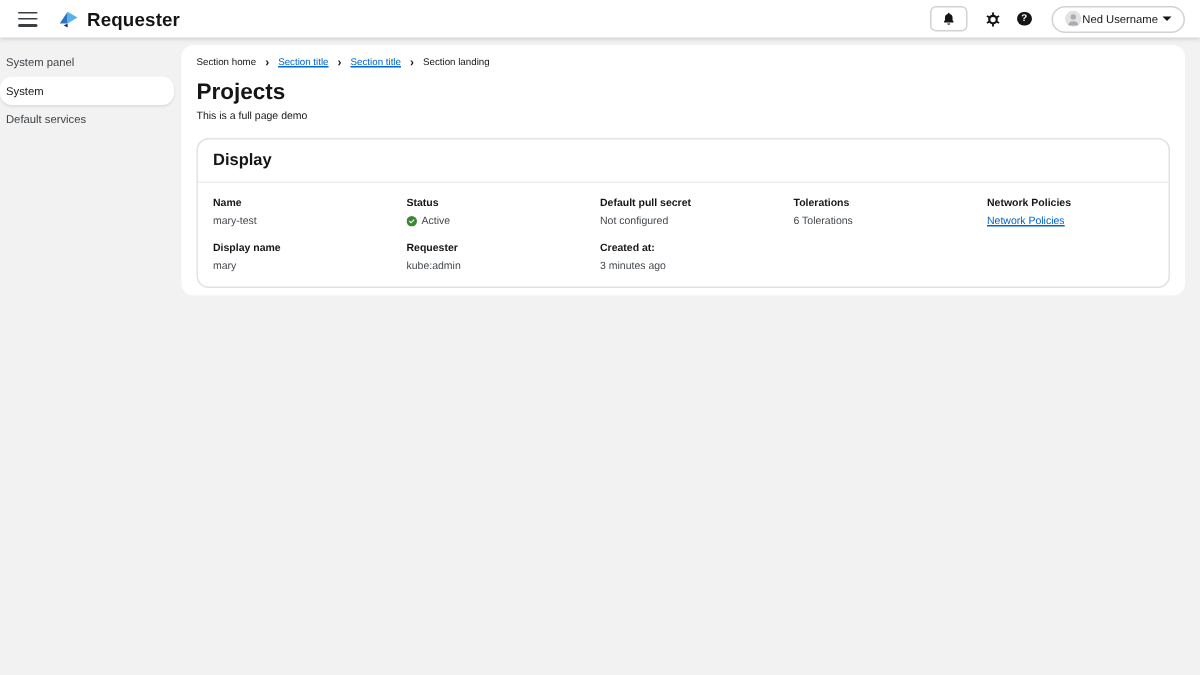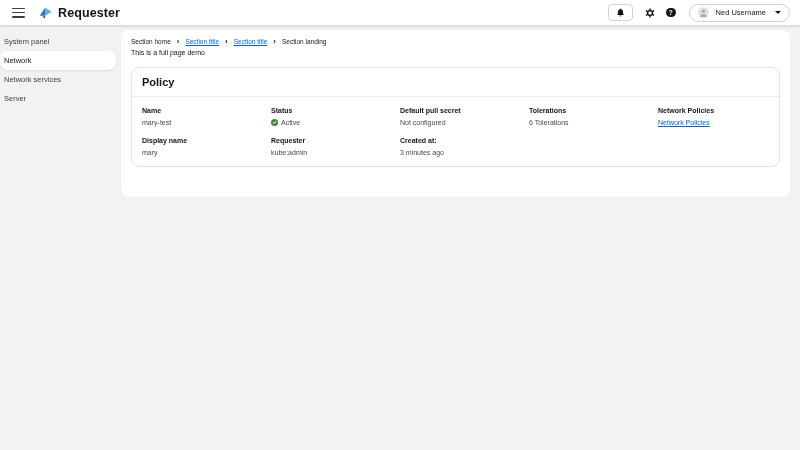--- a/index.html
+++ b/index.html
@@ -47,21 +47,21 @@
   .gear-btn svg { width: 10px; height: 10px; }
   .help-btn { margin-left: 11px; margin-right: 13px; }
   .help-circle {
     width: 9.5px; height: 9.5px; border-radius: 50%;
     background: #151515; color: #fff;
     font-size: 6.5px; font-weight: 700; line-height: 9.5px; text-align: center;
   }
   .user-chip {
     height: 18px; background: #fff;
     border: 1px solid #d2d2d2; border-radius: 10px;
-    display: flex; align-items: center; gap: 7px;
+    display: flex; align-items: center; gap: 1px;
     padding: 0 8px; cursor: pointer;
   }
   .avatar { width: 11px; height: 11px; border-radius: 50%; overflow: hidden; }
   .avatar svg { width: 11px; height: 11px; display: block; }
   .user-name { font-size: 7.5px; color: #151515; }
   .caret-down {
     width: 0; height: 0; margin-left: 2px;
     border-left: 3px solid transparent; border-right: 3px solid transparent;
     border-top: 3.5px solid #151515;
   }
@@ -155,41 +155,41 @@
         </svg>
       </span>
       <span class="user-name">Ned Username</span>
       <span class="caret-down"></span>
     </div>
   </div>
 </header>
 
 <nav class="sidebar">
   <div class="nav-item">System panel</div>
-  <div class="nav-item selected">Network</div>
-  <div class="nav-item">Network services</div>
-  <div class="nav-item">Server</div>
+  <div class="nav-item selected">System</div>
+  <div class="nav-item">Default services</div>
 </nav>
 
 <main class="main-panel">
 
   <div class="breadcrumb">
     <span class="crumb">Section home</span>
     <span class="crumb-sep">›</span>
     <a class="crumb-link">Section title</a>
     <span class="crumb-sep">›</span>
     <a class="crumb-link">Section title</a>
     <span class="crumb-sep">›</span>
     <span class="crumb">Section landing</span>
   </div>
 
+  <h1 class="page-title">Projects</h1>
   <div class="page-subtitle">This is a full page demo</div>
 
   <section class="card">
-    <div class="card-title">Policy</div>
+    <div class="card-title">Display</div>
     <div class="card-divider"></div>
     <div class="card-body">
       <div class="desc-grid">
 
         <div class="field">
           <div class="term">Name</div>
           <div class="value">mary-test</div>
         </div>
 
         <div class="field">

